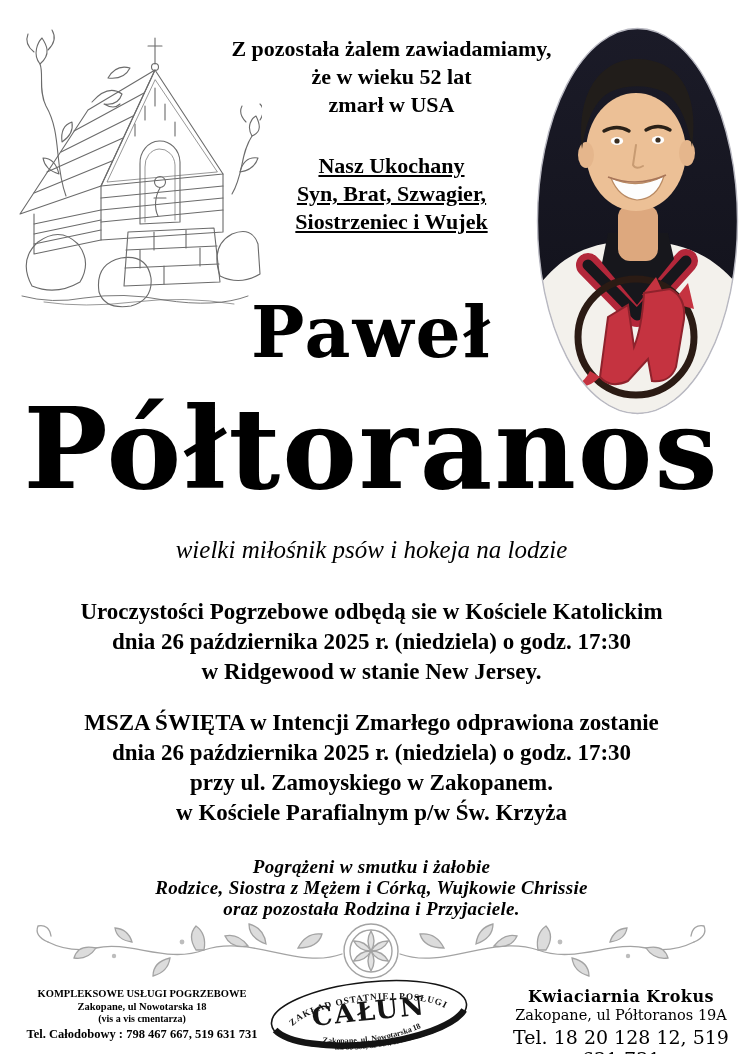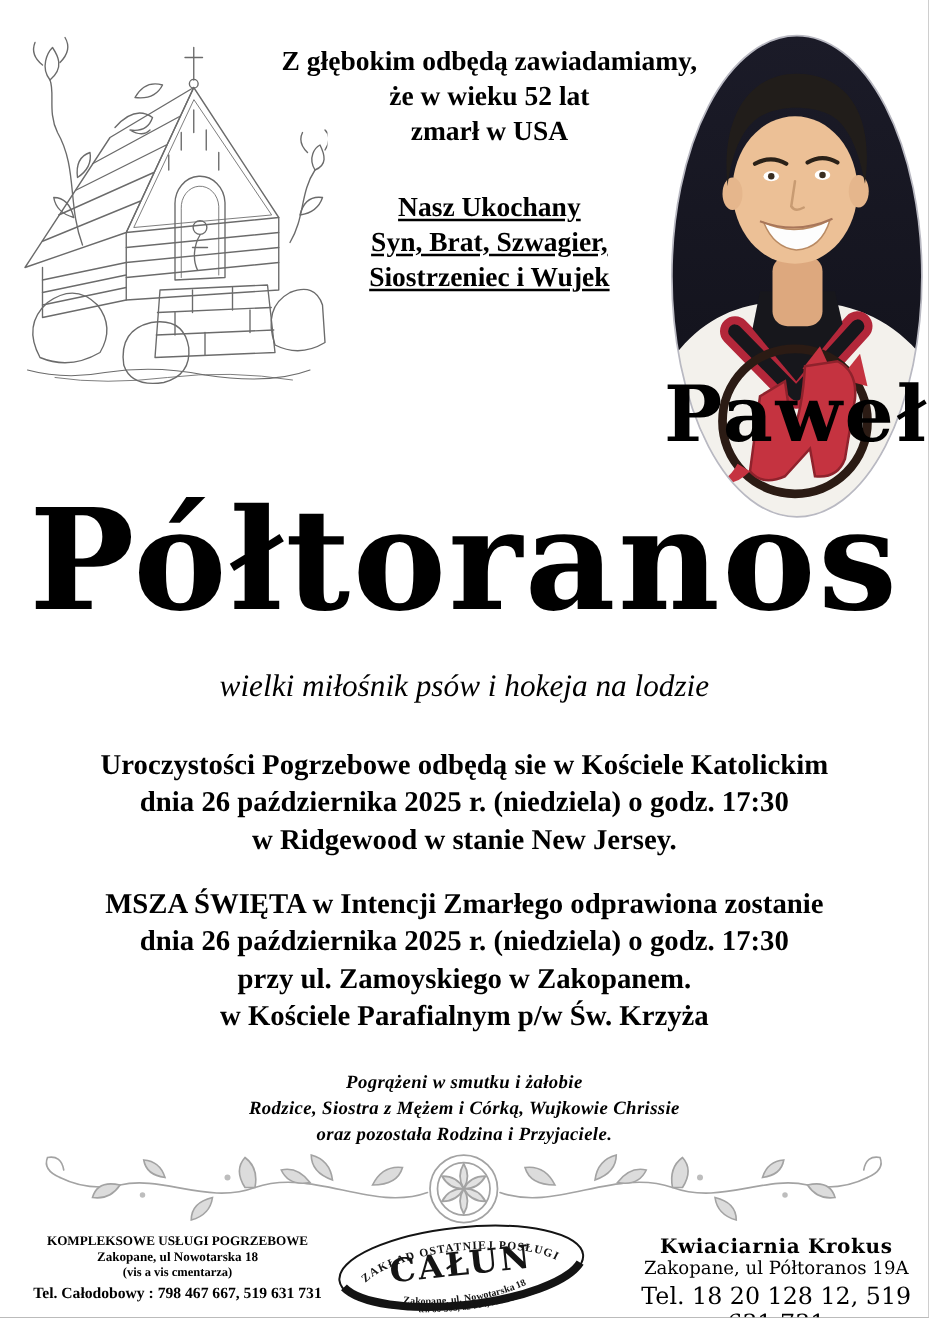--- a/index.html
+++ b/index.html
@@ -8,27 +8,27 @@
     background:#ffffff;overflow:hidden;color:#000;
     font-family:"Liberation Serif",serif;
   }
   .abs{position:absolute;}
   .ctr{text-align:center;}
   
   .announce{top:35px;left:40px;right:0;font-weight:700;font-size:22px;line-height:28px;}
   .beloved{top:152px;left:40px;right:0;font-weight:700;font-size:22px;line-height:28px;text-decoration:underline;}
   
   .memory{top:269px;left:0;right:0;font-family:"DejaVu Serif",serif;font-weight:700;font-size:20px;letter-spacing:.5px;}
-  .firstname{top:282px;left:0;right:0;font-family:"DejaVu Serif",serif;font-weight:700;font-size:62px;line-height:100px;letter-spacing:2px;text-align:right;}
+  .firstname{top:282px;left:0;right:0;font-family:"DejaVu Serif",serif;font-weight:700;font-size:71px;line-height:100px;letter-spacing:2px;}
   .lastname{top:390px;left:0;right:0;font-family:"DejaVu Serif",serif;font-weight:700;font-size:112px;line-height:118px;letter-spacing:2px;}
   .epitaph{top:536px;left:0;right:0;font-style:italic;font-size:25px;}
   
   .funeral{top:597px;left:0;right:0;font-weight:700;font-size:23px;line-height:30px;}
   .mass{top:708px;left:0;right:0;font-weight:700;font-size:23px;line-height:30px;}
-  .mourners{top:856px;left:0;right:0;font-weight:700;font-style:italic;font-size:15px;line-height:21px;letter-spacing:.3px;}
+  .mourners{top:856px;left:0;right:0;font-weight:700;font-style:italic;font-size:19px;line-height:21px;letter-spacing:.3px;}
   
   .chapel{left:4px;top:22px;width:258px;height:292px;}
   .photo{left:536px;top:27px;width:203px;height:388px;}
   .flourish{left:24px;top:918px;width:694px;height:74px;}
   .calun{left:264px;top:974px;width:210px;height:80px;}
   
   .footer-left{left:8px;top:988px;width:268px;line-height:1.2;}
   .fl1{font-weight:700;font-size:10.5px;}
   .fl2{font-weight:700;font-size:10.5px;}
   .fl3{font-weight:700;font-size:10px;}
@@ -136,21 +136,21 @@
         <path d="M 20 -60 L 30 -38 L 6 -42 Z" fill="#c53340"></path>
         <path d="M 52 -54 L 36 -34 L 58 -28 Z" fill="#c53340"></path>
         <path d="M 8 -44 L 34 -48 Q 50 -40 48 -18 L 40 30 Q 34 46 16 44 L 12 22 L -8 44 Q -26 52 -36 40 L -28 -20 L -8 -32 L -2 10 Q 6 -10 8 -44 Z" fill="#c53340" stroke="#8f222c" stroke-width="2"></path>
         <path d="M -36 40 Q -48 52 -58 48 Q -50 42 -46 34" fill="#c53340"></path>
       </g>
     </g>
     <ellipse cx="101.5" cy="194" rx="100" ry="192.5" fill="none" stroke="#b9b9c2" stroke-width="1.4"></ellipse>
   </svg>
 
   <div class="abs ctr announce">
-    <div>Z głębokim odbędą zawiadamiamy,</div>
+    <div>Z pozostała żalem zawiadamiamy,</div>
     <div>że w wieku 52 lat</div>
     <div>zmarł w USA</div>
   </div>
 
   <div class="abs ctr beloved">
     <div>Nasz Ukochany</div>
     <div>Syn, Brat, Szwagier,</div>
     <div>Siostrzeniec i Wujek</div>
   </div>
 

